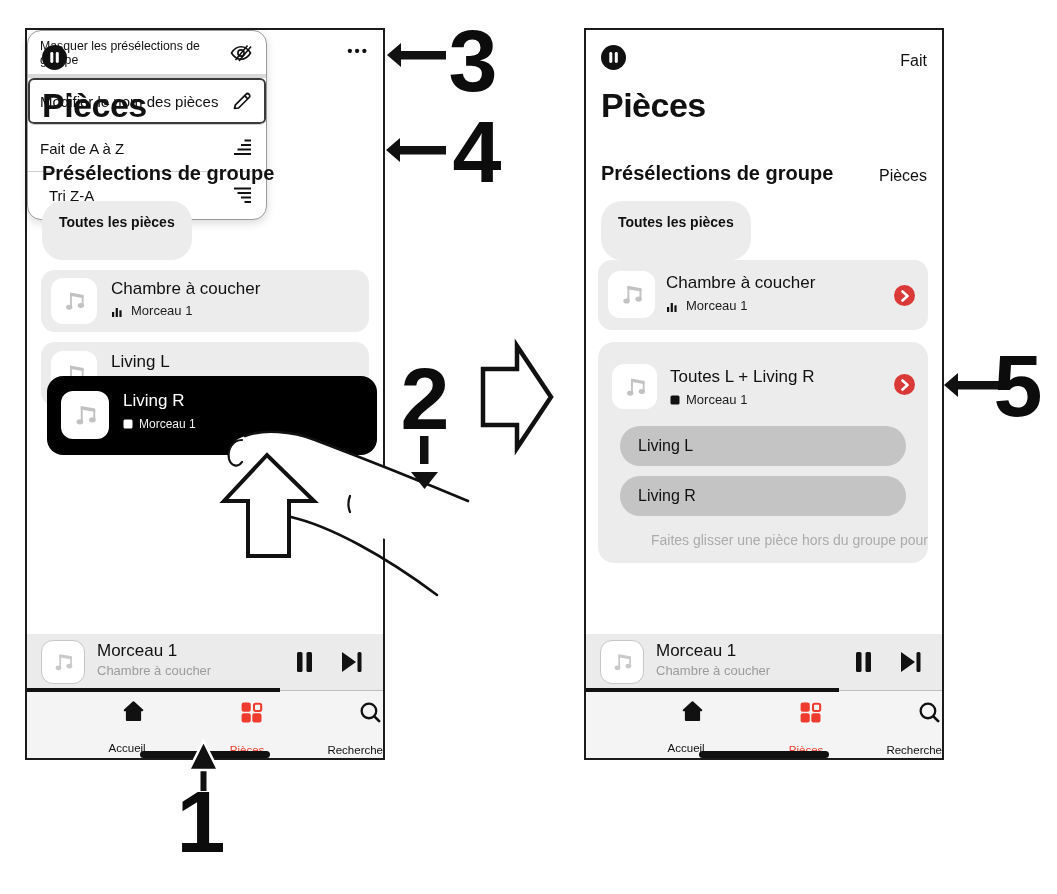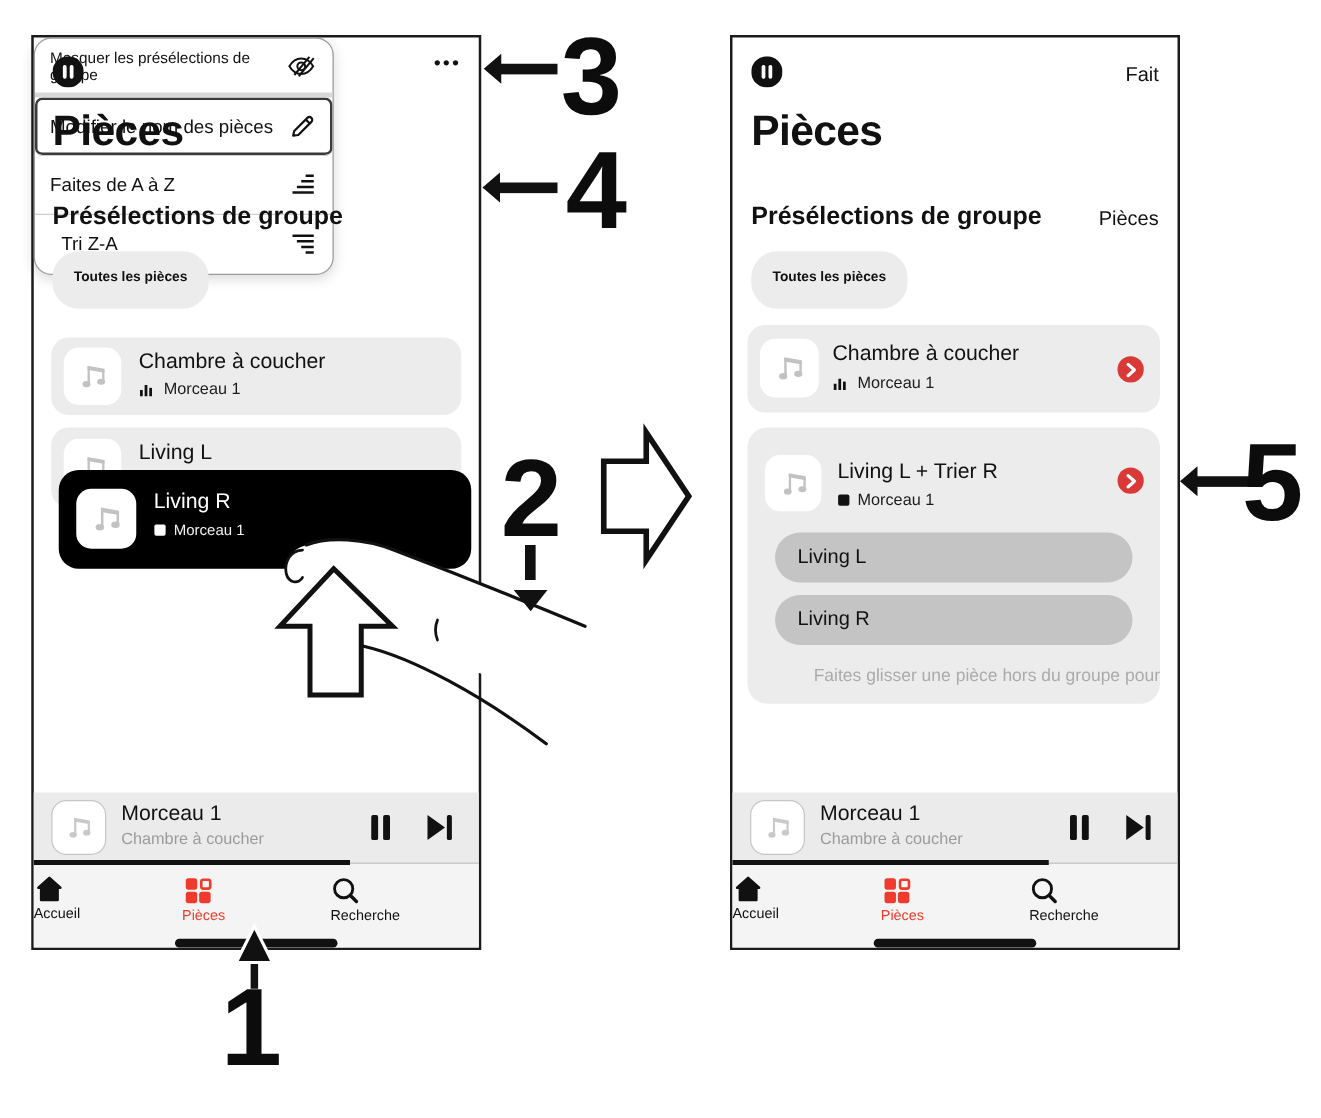--- a/index.html
+++ b/index.html
@@ -14,22 +14,22 @@
   #phone-right{left:584px;padding-left:10px;}
 
   
   .pause-pill{left:15px;top:15px;width:25px;height:25px;}
   .more-btn{right:14px;top:12px;font-size:15px;font-weight:700;letter-spacing:2px;color:#111;}
   .done-btn,.edit-btn{font-size:16px;color:#111;}
   .done-btn{right:15px;top:22px;}
   .edit-btn{right:15px;top:137px;}
   .page-title{left:15px;top:56px;font-size:34px;font-weight:700;letter-spacing:-.5px;}
   .section-heading{left:15px;top:132px;font-size:20px;font-weight:700;}
-  .chip{left:15px;top:171px;height:46px;line-height:42px;padding:0 17px;border-radius:21px;
-        background:#ECECEC;font-size:11px;font-weight:700;white-space:nowrap;}
+  .chip{left:15px;top:171px;height:59px;line-height:42px;padding:0 17px;border-radius:21px;
+        background:#ECECEC;font-size:14px;font-weight:700;white-space:nowrap;}
 
   
   .menu{left:115px;top:45px;width:240px;background:#fff;border:1.5px solid #9a9a9a;
         border-radius:14px;box-shadow:0 3px 10px rgba(0,0,0,.15);z-index:6;box-sizing:border-box;}
   .menu-item{height:47px;display:flex;align-items:center;justify-content:space-between;
              padding:0 12px;border-bottom:1.5px solid #cfcfcf;font-size:15px;box-sizing:border-box;}
   .menu-item:first-child{font-size:12.3px;border-bottom:4px solid #d9d9d9;}
   .menu-item:last-child{border-bottom:none;padding-left:21px;}
   .menu-item.hl{box-shadow:inset 0 0 0 2px #3a3a3a;border-radius:6px;}
   .menu-icon{flex:0 0 auto;margin-left:8px;}
@@ -59,21 +59,21 @@
   
   .player{position:absolute;left:0;top:604px;width:100%;height:56px;background:#EBEBEB;}
   .player-track{position:absolute;left:70px;top:7px;font-size:17px;color:#111;}
   .player-room{position:absolute;left:70px;top:29px;font-size:13px;color:#9b9b9b;}
   .pp-btn{position:absolute;top:17px;}
 
   
   .nav{position:absolute;left:0;right:0;top:660px;bottom:0;background:#F4F4F4;
        border-top:1.5px solid #bdbdbd;display:flex;}
   .nav::before{content:"";position:absolute;left:0;top:-3px;width:253px;height:4px;background:#111;}
-  .navitem{flex:1;display:flex;flex-direction:column;align-items:flex-start;padding-top:9px;gap:2px;
+  .navitem{flex:1;display:flex;flex-direction:column;align-items:flex-end;padding-top:9px;gap:19px;
            font-size:11.5px;color:#111;}
   .navitem.active{color:#EF3B2D;}
   .homebar{position:absolute;left:50%;transform:translateX(-50%);top:721px;width:130px;height:7px;
            background:#111;border-radius:4px;}
 
   
   #overlay{position:absolute;left:0;top:0;width:1057px;height:894px;z-index:30;pointer-events:none;}
   .stepnum{position:absolute;font-size:88px;font-weight:700;color:#0c0c0c;line-height:1;z-index:40;
            width:60px;text-align:center;}
   #num1{left:171px;top:778px;}
@@ -166,21 +166,21 @@
         </svg>
       </div>
       <div class="menu-item hl">
         <span>Modifier le nom des pièces</span>
         <svg class="menu-icon" width="24" height="24" viewBox="0 0 24 24" fill="none" stroke="#111" stroke-width="1.7" stroke-linejoin="round">
           <path d="M4.5 19.5l.9-3.7L15.9 5.3c.9-.9 2.3-.9 3.2 0s.9 2.3 0 3.2L8.6 19l-4.1.5Z"></path>
           <line x1="14.6" y1="6.6" x2="17.8" y2="9.8"></line>
         </svg>
       </div>
       <div class="menu-item">
-        <span>Faites de A à Z</span>
+        <span>Fait de A à Z</span>
         <svg class="menu-icon" width="24" height="24" viewBox="0 0 24 24" stroke="#111" stroke-width="2">
           <line x1="14.5" y1="4.5" x2="21" y2="4.5"></line>
           <line x1="11" y1="9" x2="21" y2="9"></line>
           <line x1="7.5" y1="13.5" x2="21" y2="13.5"></line>
           <line x1="4" y1="18" x2="21" y2="18"></line>
         </svg>
       </div>
       <div class="menu-item">
         <span>Tri Z-A</span>
         <svg class="menu-icon" width="24" height="24" viewBox="0 0 24 24" stroke="#111" stroke-width="2">
@@ -290,21 +290,21 @@
     <div class="card" id="r-group">
       <span class="tile" style="left:14px;top:22px;width:45px;height:45px;">
         <svg width="28" height="28" viewBox="0 0 24 24" fill="#c2c2c2">
           <polygon points="8.6,4.8 20.2,6.8 20.2,9.6 8.6,7.6"></polygon>
           <rect x="8.6" y="5.5" width="1.6" height="11.6"></rect>
           <rect x="18.6" y="7.4" width="1.6" height="8.2"></rect>
           <ellipse cx="7.9" cy="17.4" rx="2.7" ry="2.1"></ellipse>
           <ellipse cx="17.9" cy="15.8" rx="2.7" ry="2.1"></ellipse>
         </svg>
       </span>
-      <span class="card-title" style="left:72px;top:25px;">Living L + Trier R</span>
+      <span class="card-title" style="left:72px;top:25px;">Toutes L + Living R</span>
       <span class="card-sub" style="left:72px;top:50px;">
         <svg width="10" height="10" viewBox="0 0 10 10">
           <rect x="0.5" y="0.5" width="9" height="9" rx="1.5" fill="#111"></rect>
         </svg>
         <span>Morceau 1</span>
       </span>
       <span class="chev" style="right:13px;top:32px;">
         <svg width="10" height="12" viewBox="0 0 10 12" fill="none">
           <path d="M2.5 1.5 7.5 6 2.5 10.5" stroke="#fff" stroke-width="2.6" stroke-linecap="round" stroke-linejoin="round"></path>
         </svg>

